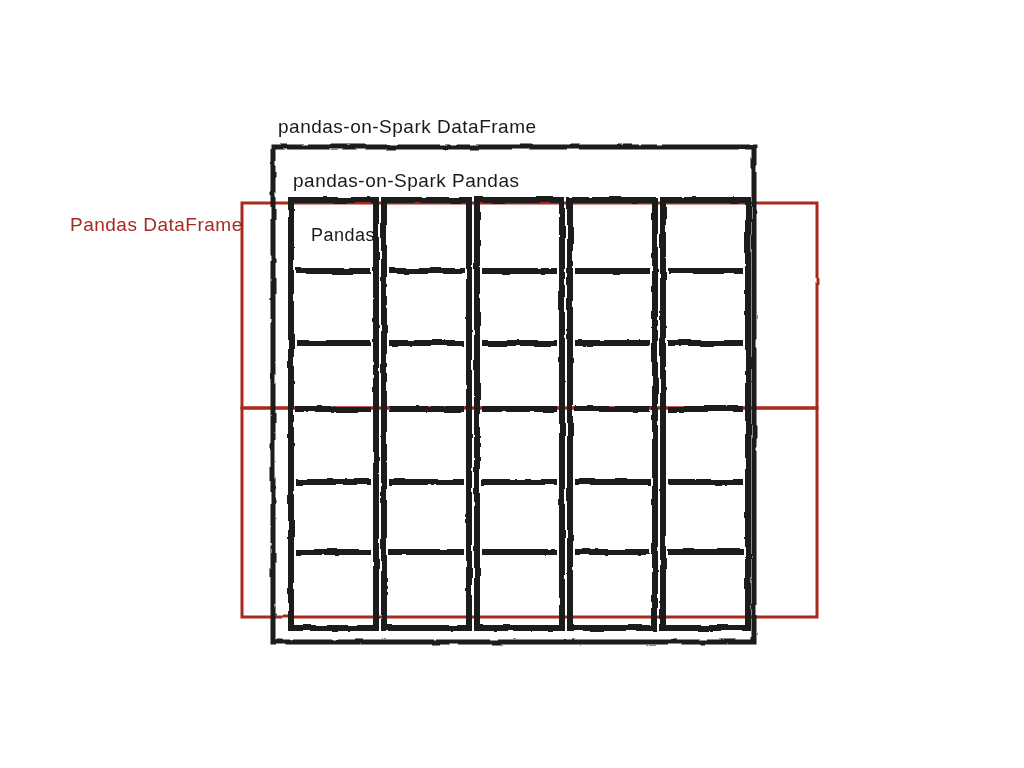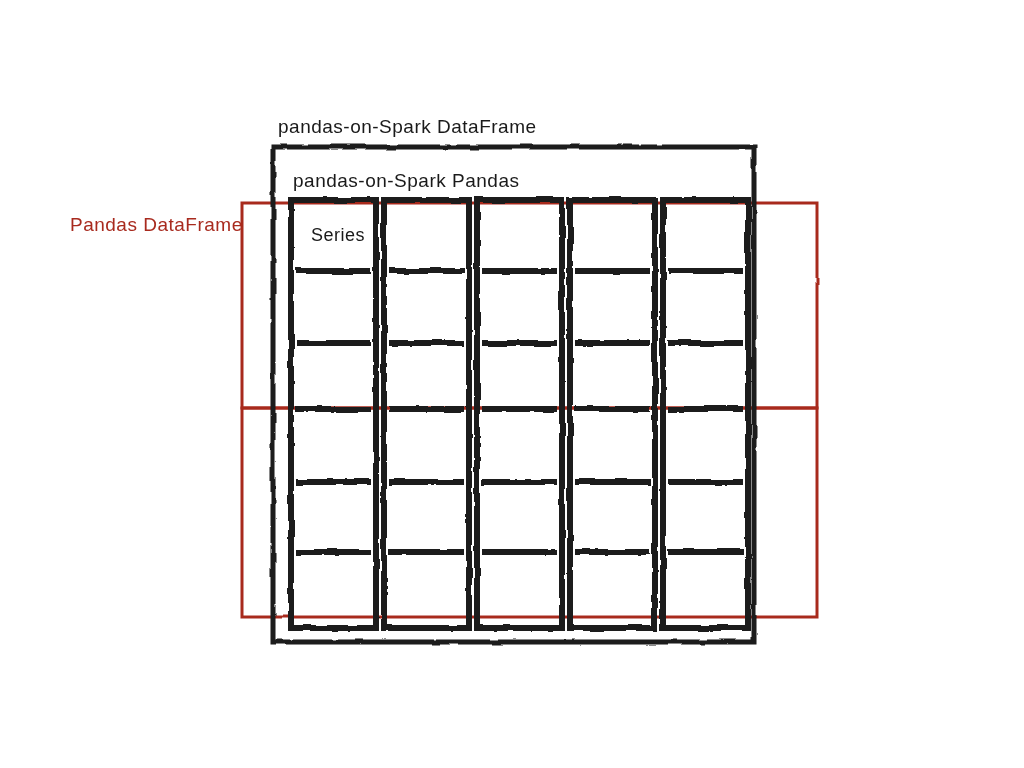--- a/index.html
+++ b/index.html
@@ -126,15 +126,15 @@
     <line x1="671" y1="409" x2="740" y2="409"></line>
     <line x1="671" y1="482" x2="740" y2="482"></line>
     <line x1="671" y1="552" x2="740" y2="552"></line>
   </g>
 </svg>
 
 <div class="label label-black" id="label-psdf">pandas-on-Spark DataFrame</div>
 
 <div class="label label-black" id="label-psseries">pandas-on-Spark Pandas</div>
 
-<div class="label label-black" id="label-value">Series</div>
+<div class="label label-black" id="label-value">Pandas</div>
 
 <div class="label label-red" id="label-pandas-df">Pandas DataFrame</div>
 
 </body></html>

